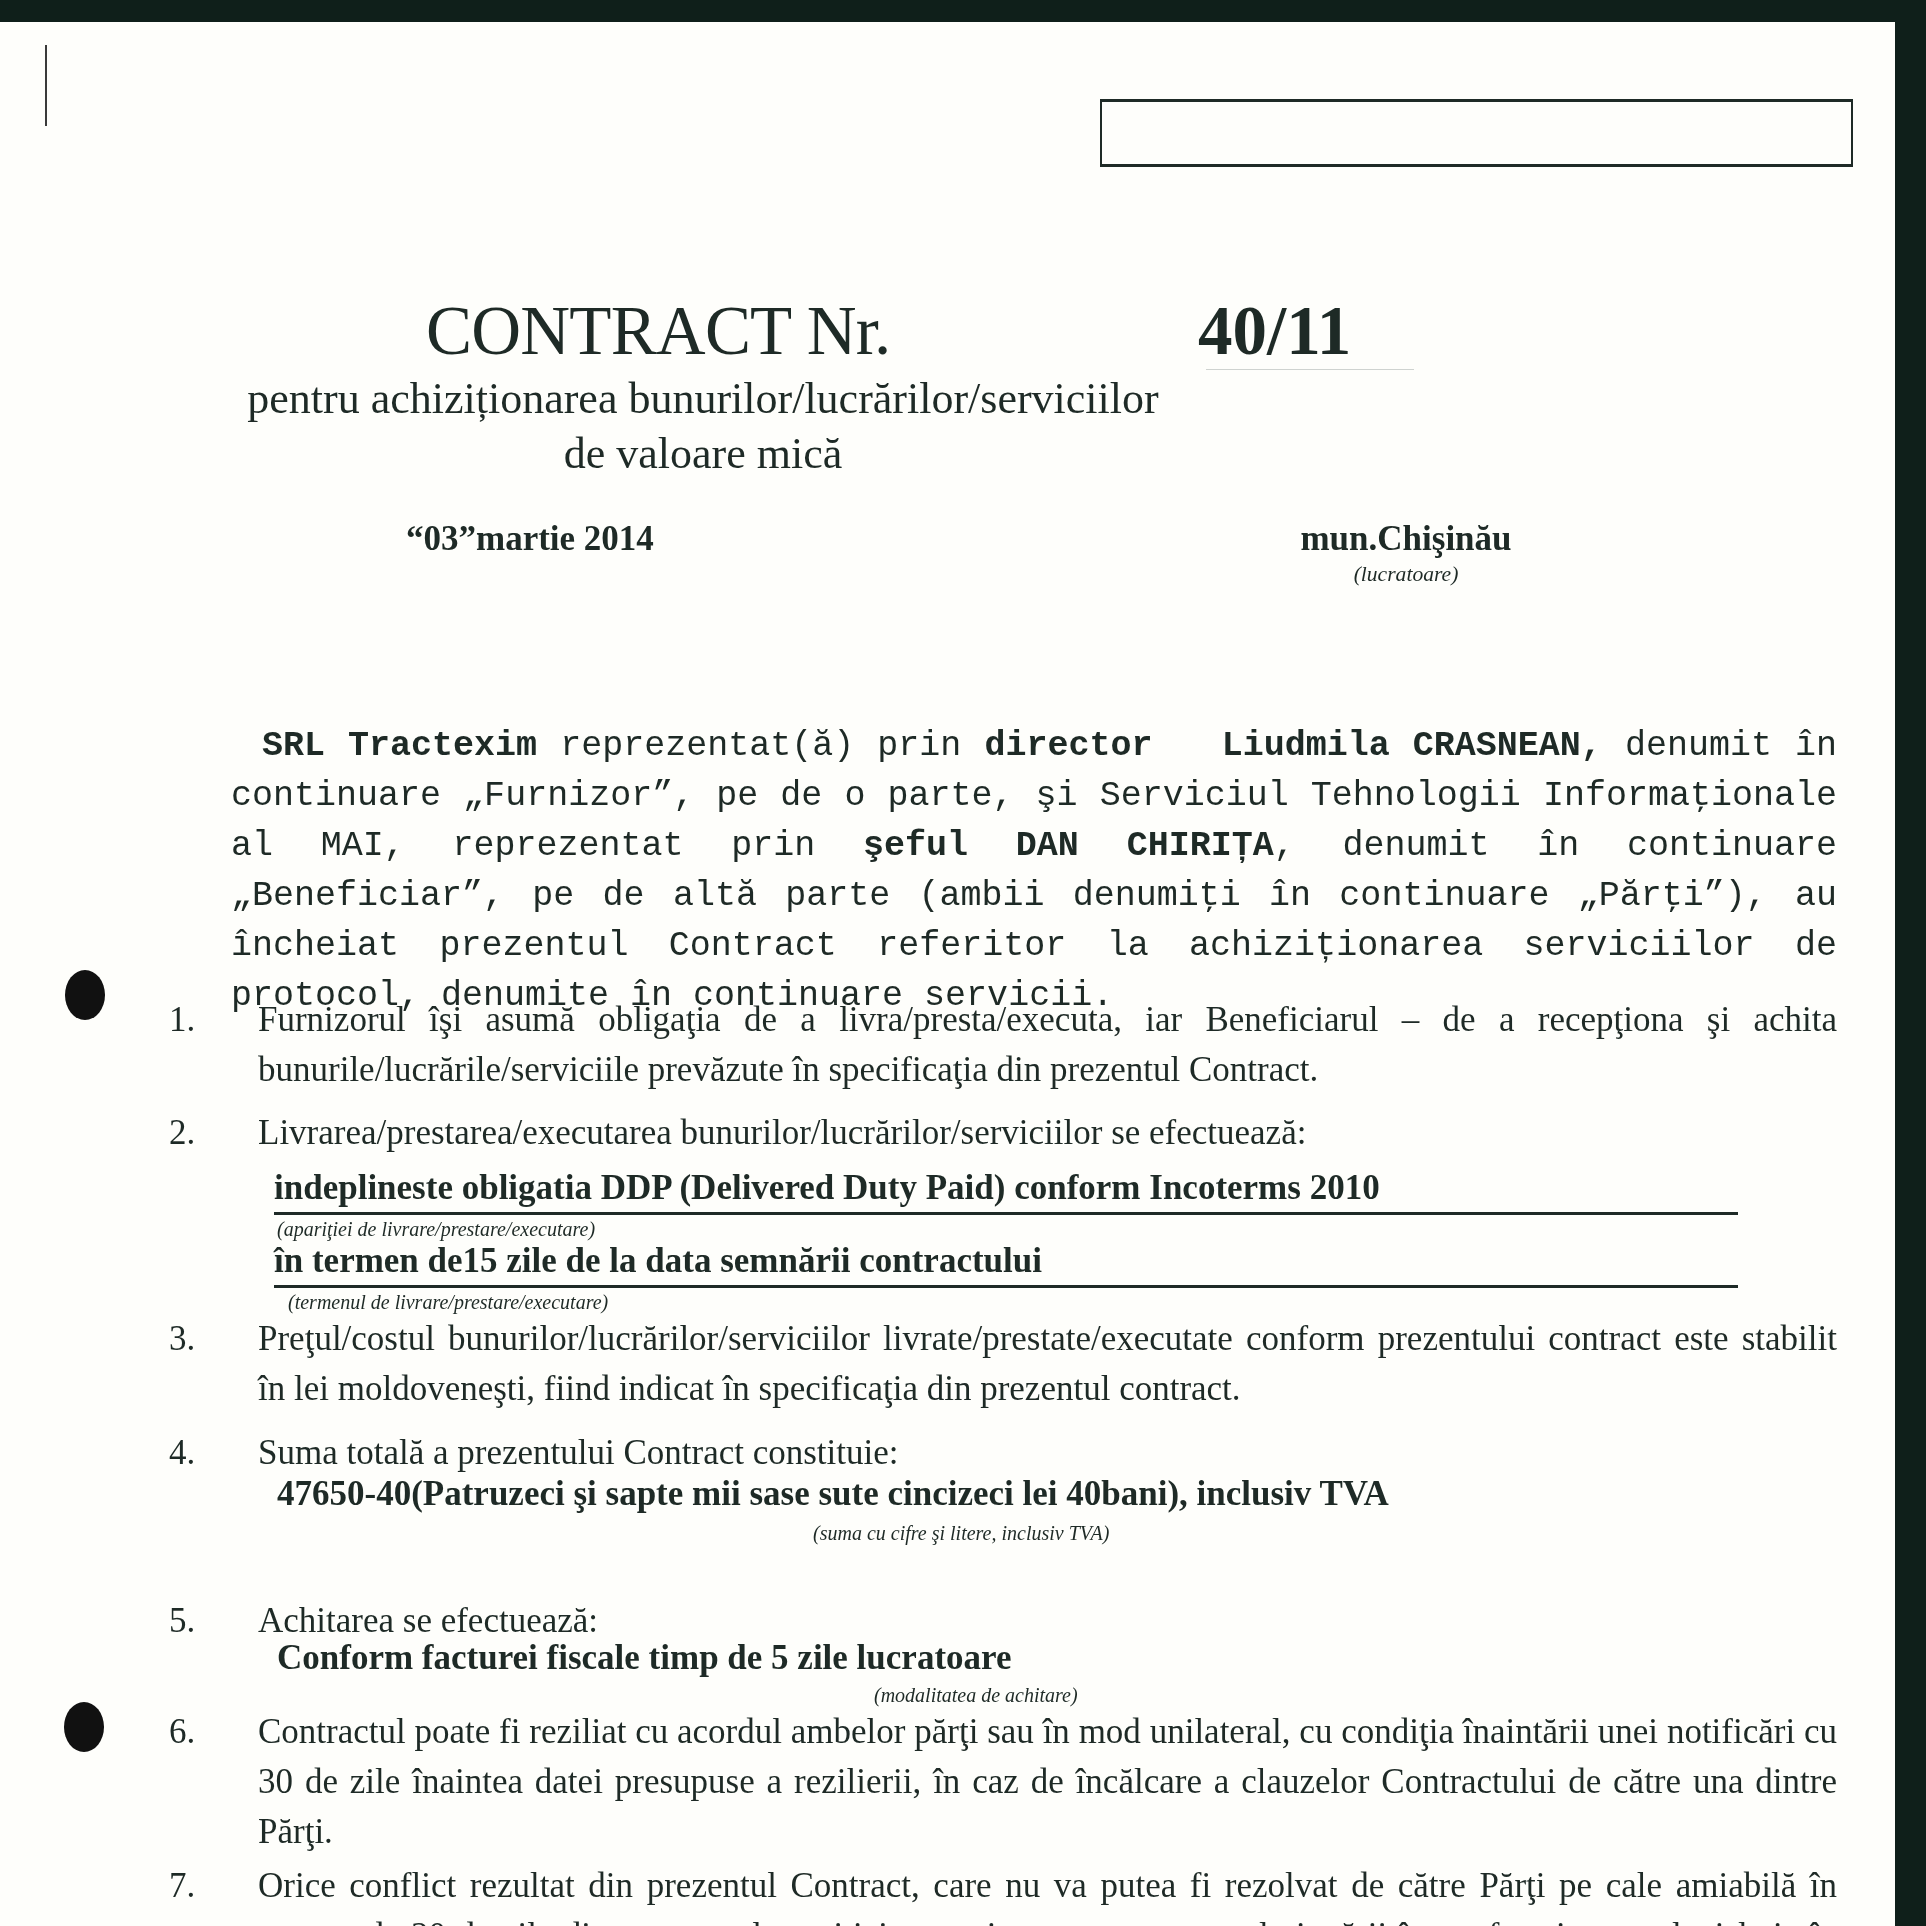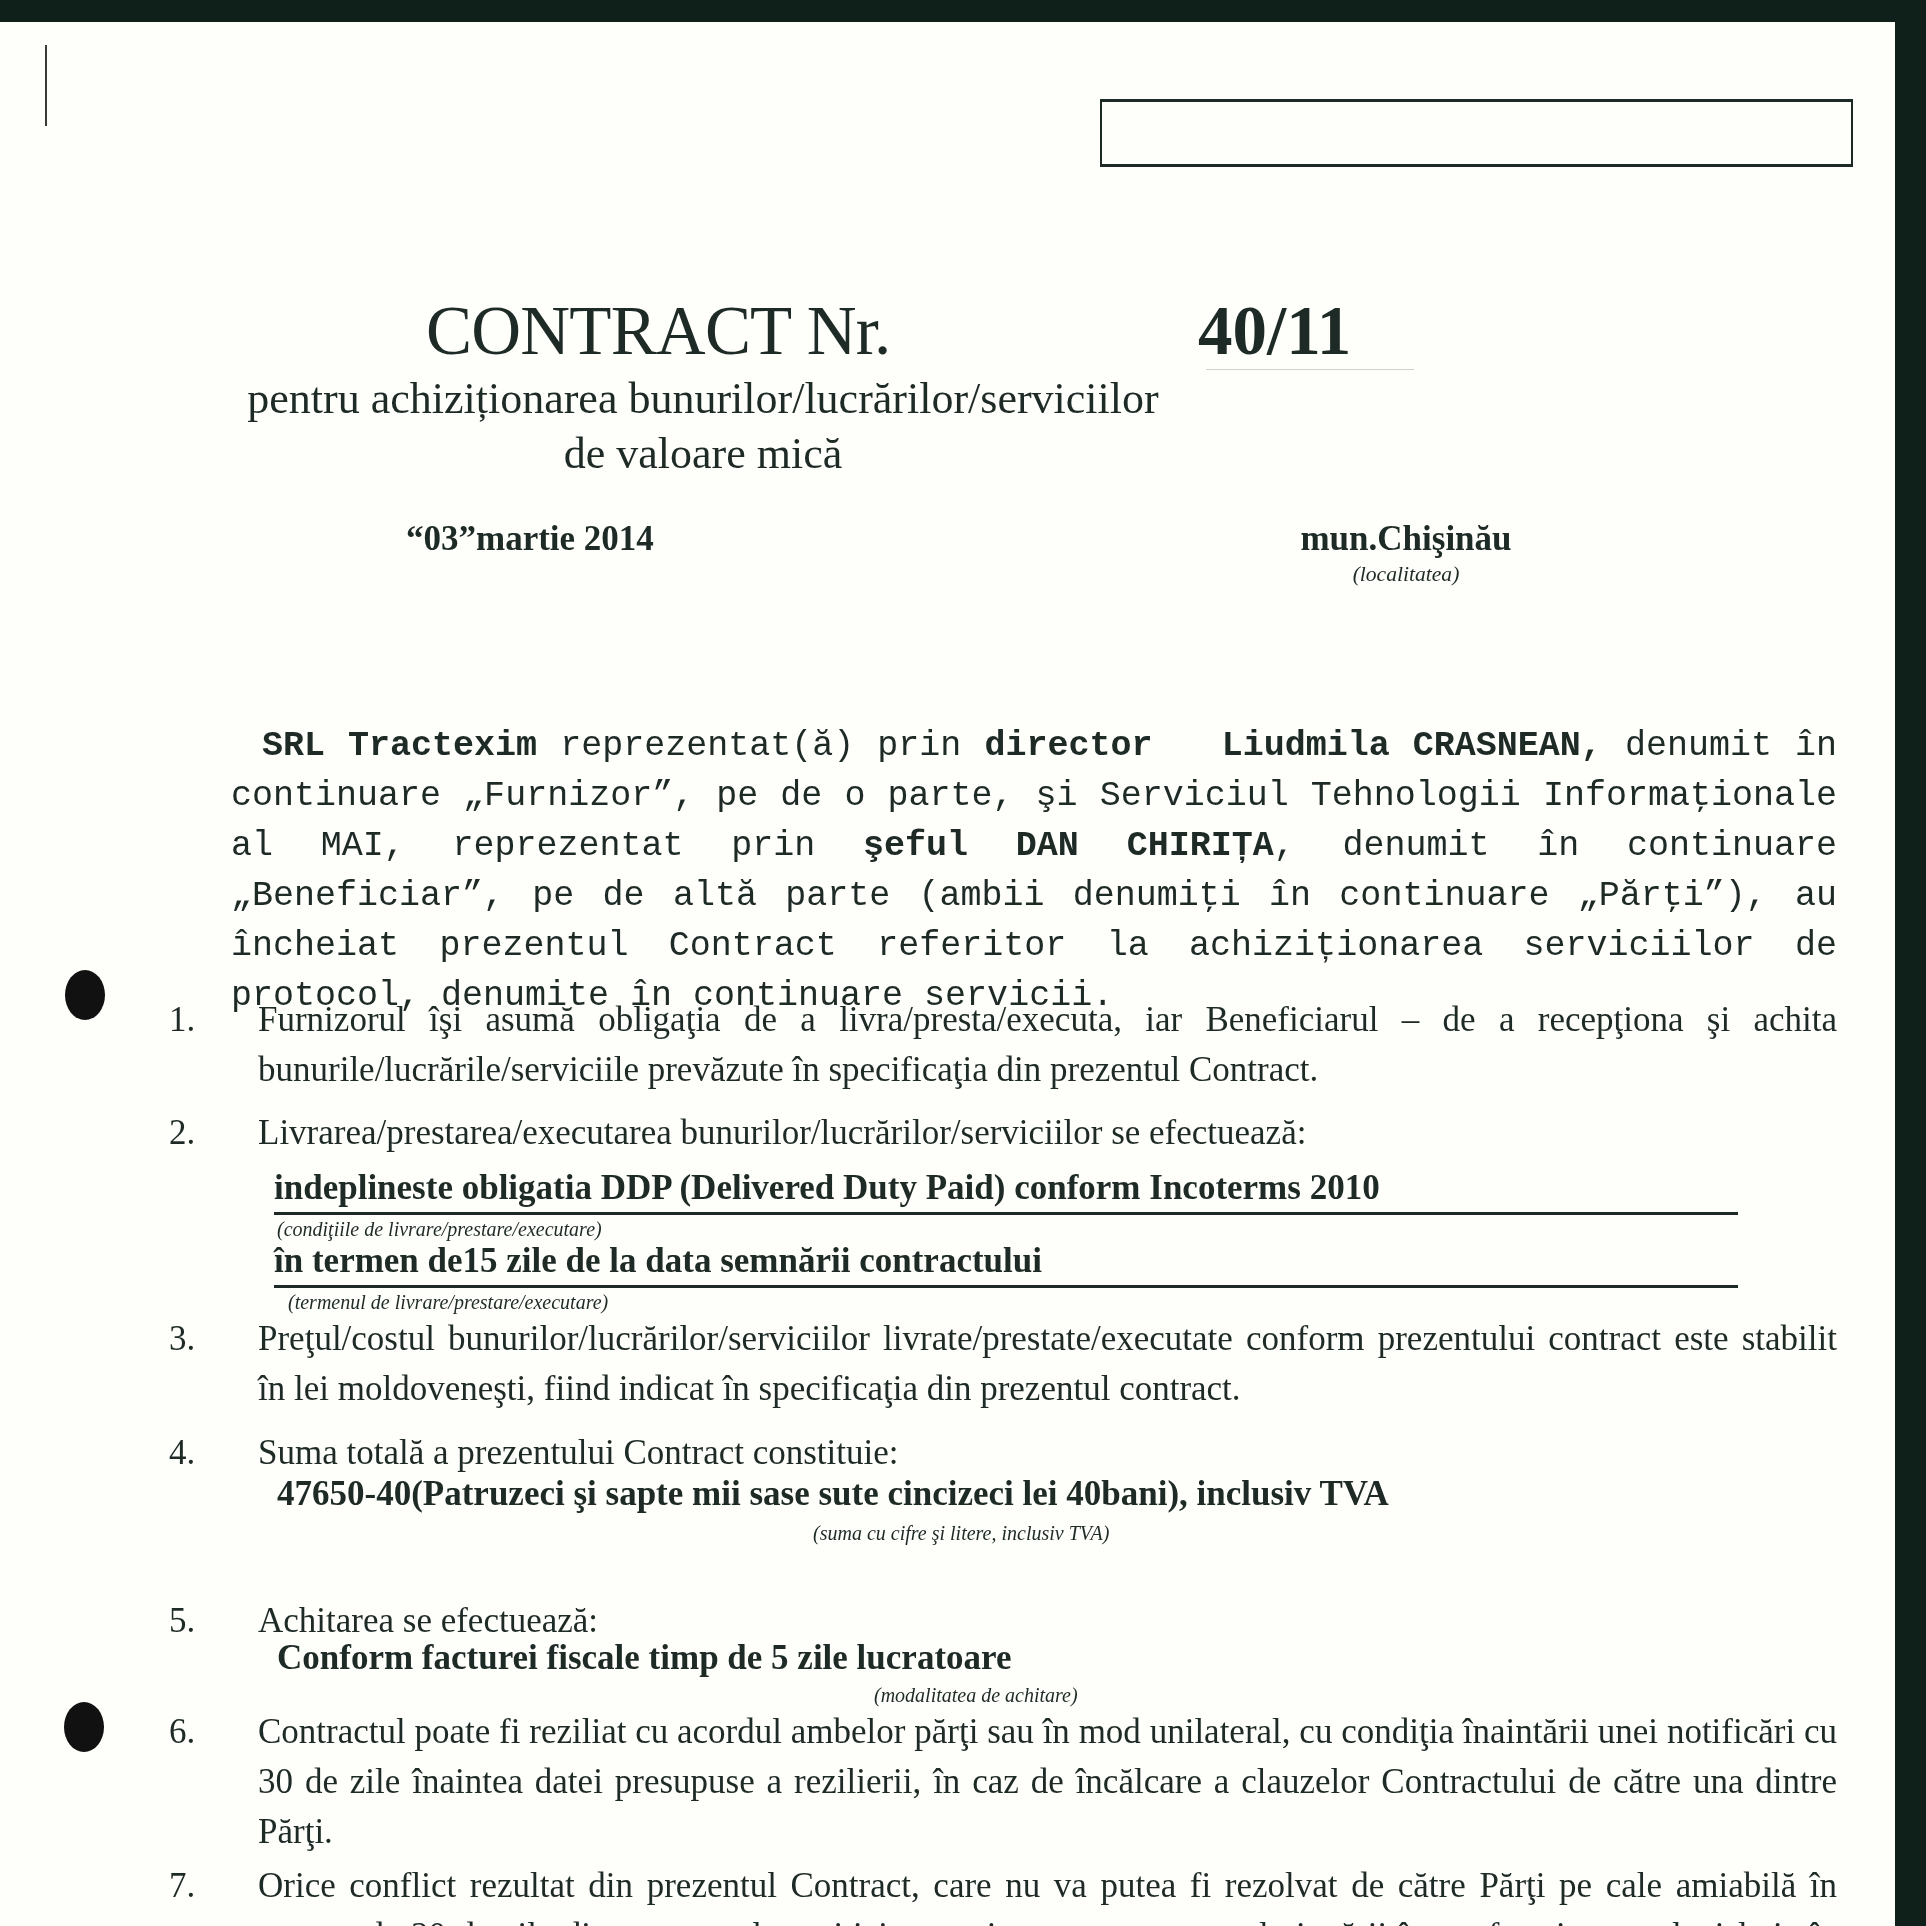--- a/index.html
+++ b/index.html
@@ -46,38 +46,38 @@
   <div class="abs number">40/11</div>
   <div class="num-line"></div>
   <div class="abs subtitle">
     <div>pentru achiziționarea bunurilor/lucrărilor/serviciilor</div>
     <div>de valoare mică</div>
   </div>
 
   <div class="abs date">“03”martie 2014</div>
   <div class="abs locality">
     <span>mun.Chişinău</span>
-    <small>(localitatea)</small>
+    <small>(lucratoare)</small>
   </div>
 
   <div class="body-text preamble">
     <span class="b">SRL Tractexim</span><span> reprezentat(ă) prin </span><span class="b">director</span><span style="white-space:pre">   </span><span class="b">Liudmila CRASNEAN,</span><span> denumit în continuare „Furnizor”, pe de o parte, şi Serviciul Tehnologii Informaţionale al MAI, reprezentat prin </span><span class="b">şeful DAN CHIRIȚA</span><span>, denumit în continuare „Beneficiar”, pe de altă parte (ambii denumiţi în continuare „Părţi”), au încheiat prezentul Contract referitor la achiziționarea serviciilor de protocol, denumite în continuare servicii.</span>
   </div>
 
   <div class="item" style="top:973px">
     <span class="n">1.</span>
     <span class="t">Furnizorul îşi asumă obligaţia de a livra/presta/executa, iar Beneficiarul – de a recepţiona şi achita bunurile/lucrările/serviciile prevăzute în specificaţia din prezentul Contract.</span>
   </div>
 
   <div class="item" style="top:1086px">
     <span class="n">2.</span>
     <span class="t">Livrarea/prestarea/executarea bunurilor/lucrărilor/serviciilor se efectuează:</span>
   </div>
   <div class="fill" style="top:1146px">indeplineste obligatia DDP (Delivered Duty Paid) conform Incoterms 2010</div>
-  <div class="caption" style="left:277px; top:1196px">(condiţiile de livrare/prestare/executare)</div>
+  <div class="caption" style="left:277px; top:1196px">(apariţiei de livrare/prestare/executare)</div>
   <div class="fill" style="top:1219px">în termen de15 zile de la data semnării contractului</div>
   <div class="caption" style="left:288px; top:1269px">(termenul de livrare/prestare/executare)</div>
 
   <div class="item" style="top:1292px">
     <span class="n">3.</span>
     <span class="t">Preţul/costul bunurilor/lucrărilor/serviciilor livrate/prestate/executate conform prezentului contract este stabilit în lei moldoveneşti, fiind indicat în specificaţia din prezentul contract.</span>
   </div>
 
   <div class="item" style="top:1406px">
     <span class="n">4.</span>

